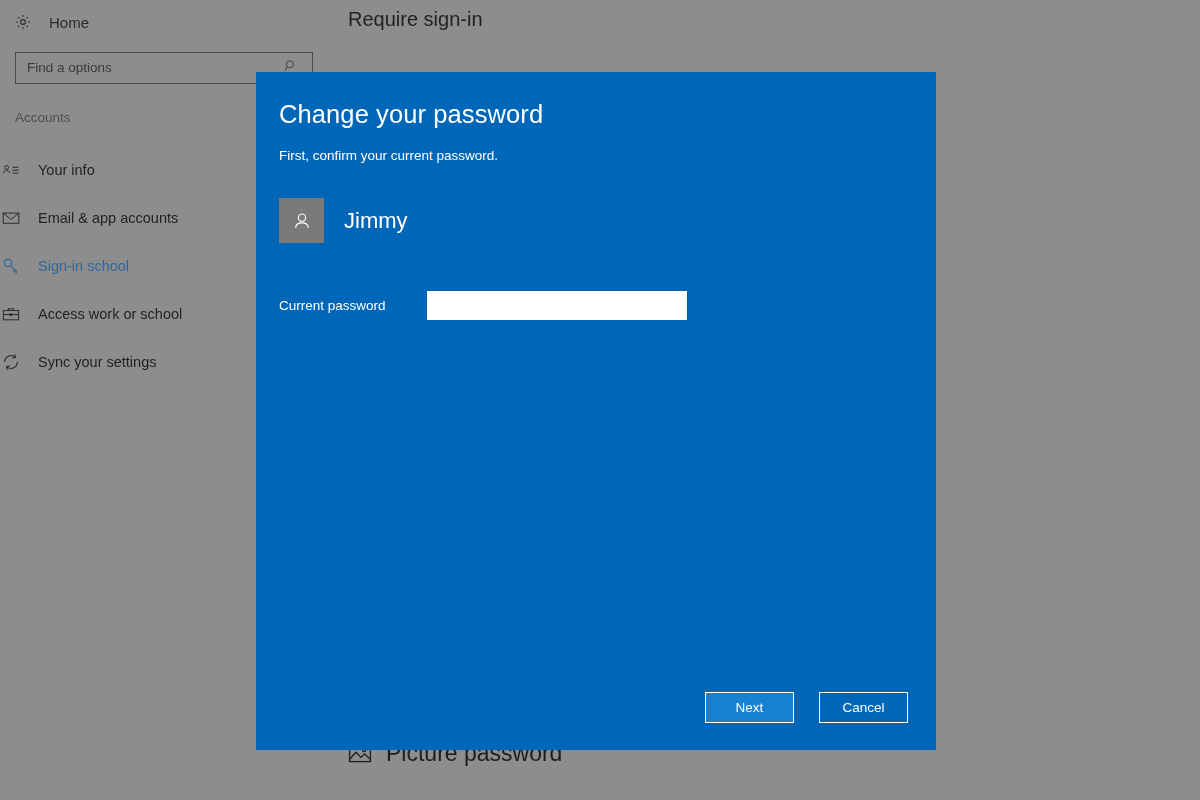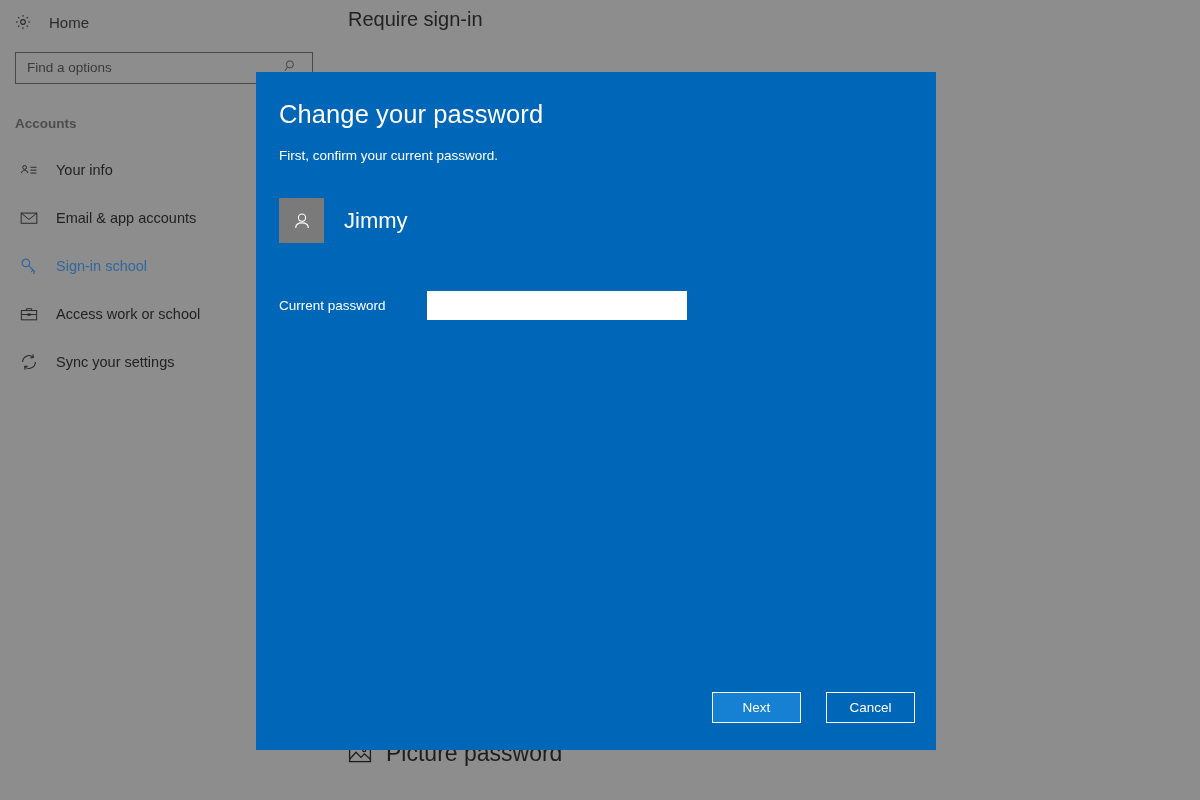--- a/index.html
+++ b/index.html
@@ -73,37 +73,35 @@
   #search-icon {
     width: 22px;
     margin-right: 7px;
     color: #3a3a3a;
     display: block;
   }
 
   #section-title {
     position: absolute;
     left: 15px;
-    top: 116px;
+    top: 110px;
     font-size: 13.5px;
     color: #4d4d4d;
-    font-weight: bold;
   }
 
   #nav-list {
     position: absolute;
     left: 0;
     top: 146px;
     width: 330px;
   }
   .nav-item {
     display: flex;
     align-items: center;
     height: 48px;
-    padding-left: 18px;
     box-sizing: border-box;
   }
   .nav-item .nav-icon {
     width: 22px;
     height: 22px;
     display: flex;
     align-items: center;
     justify-content: center;
     color: #2b2b2b;
     flex: none;
@@ -213,21 +211,21 @@
     outline: none;
     font-family: "Liberation Sans", sans-serif;
     font-size: 13.5px;
     color: #111111;
     padding: 0 6px;
     box-sizing: border-box;
   }
 
   #dialog-actions {
     position: absolute;
-    right: 21px;
+    right: 28px;
     bottom: 27px;
     display: flex;
     gap: 25px;
   }
   .dlg-btn {
     width: 89px;
     height: 31px;
     border: 1px solid #ffffff;
     background: transparent;
     color: #ffffff;

